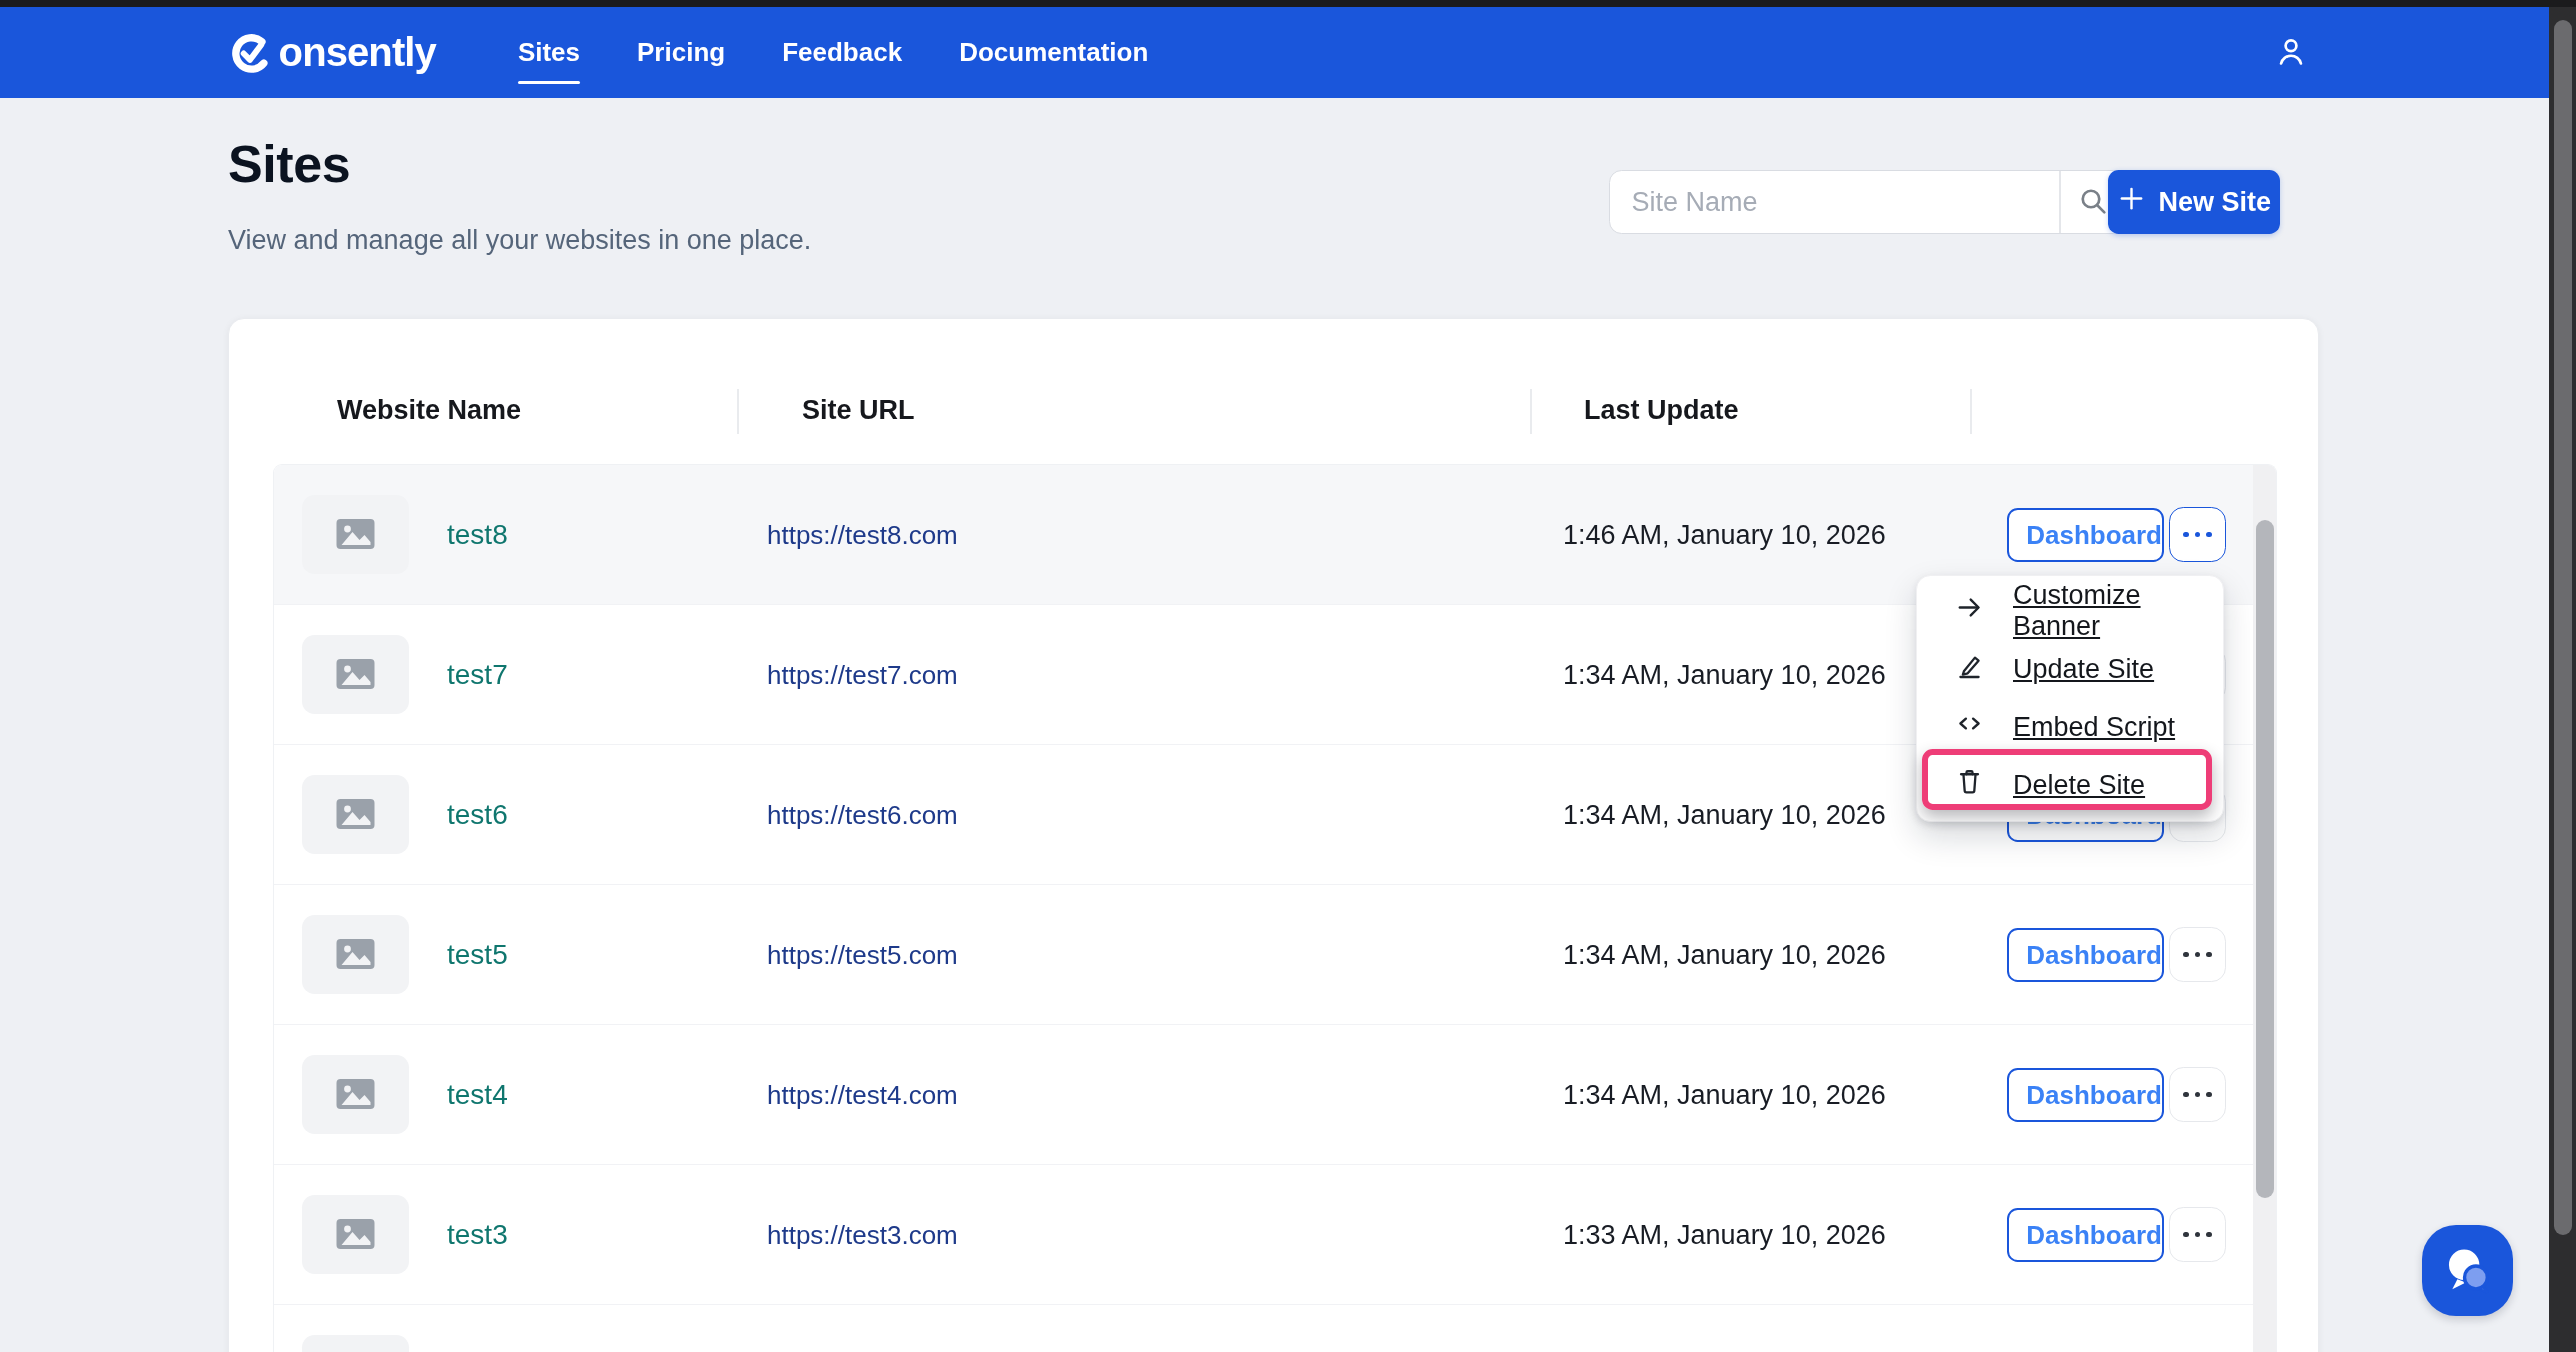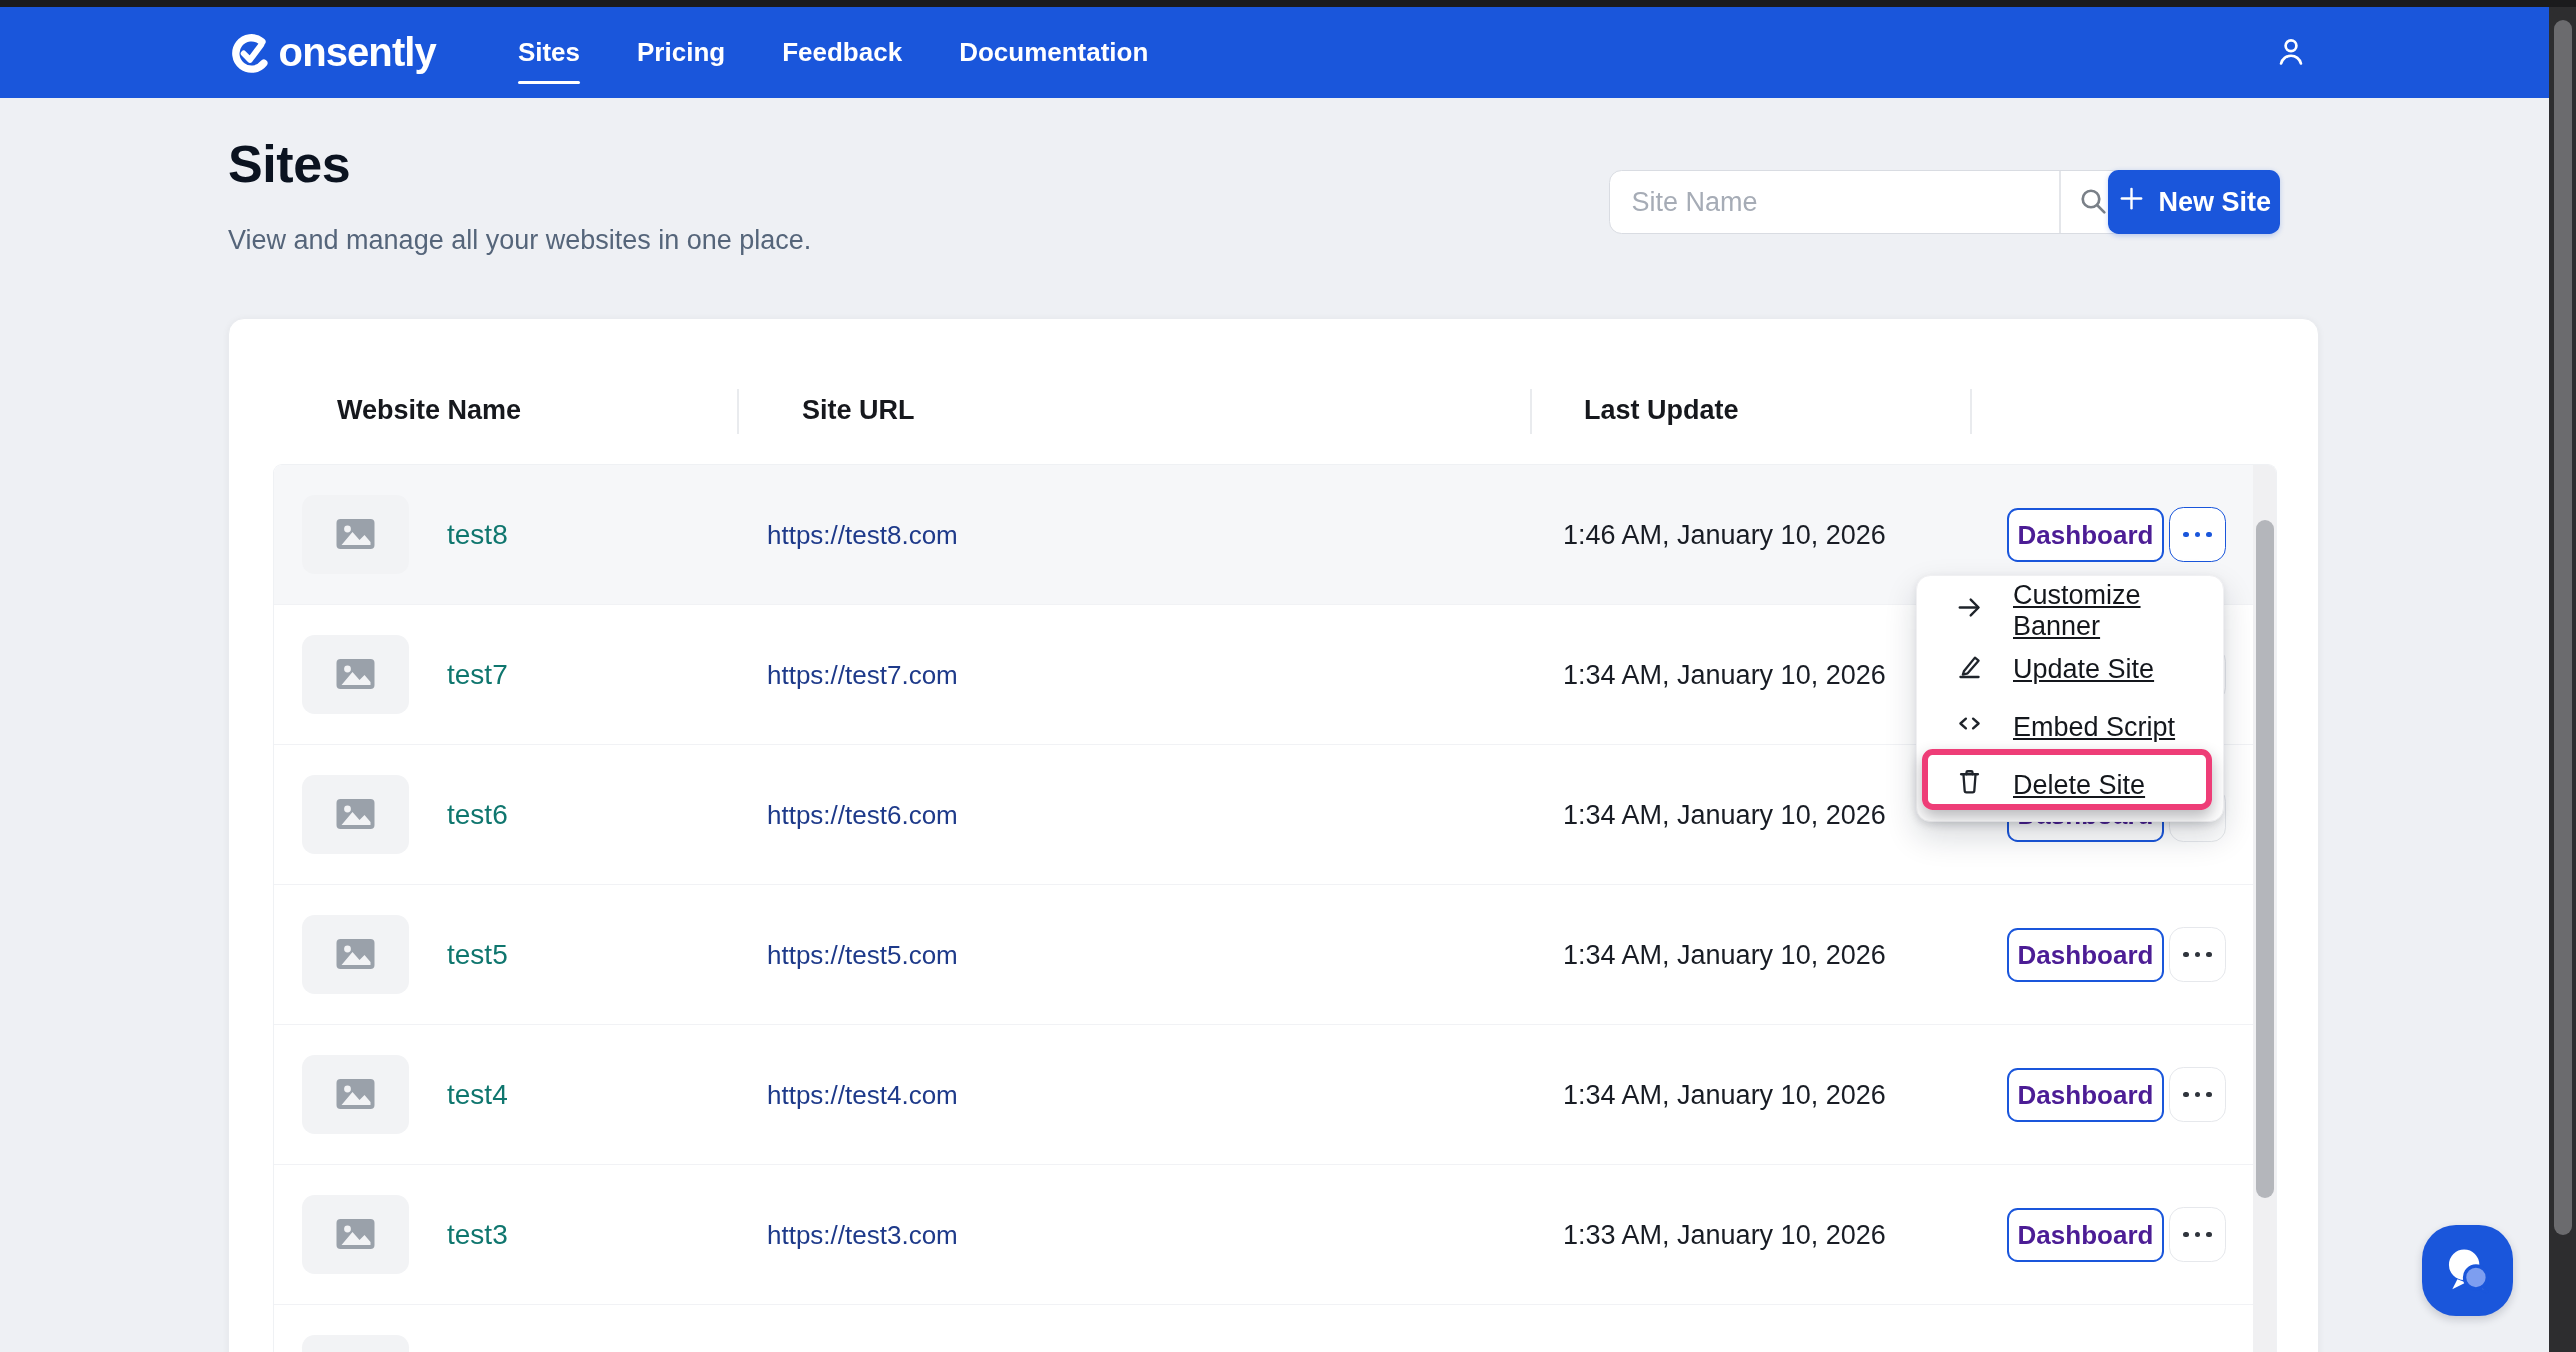--- a/index.html
+++ b/index.html
@@ -41,21 +41,21 @@
   .col-divider { position:absolute; top:70px; width:1.8px; height:45px; background:#e9ebee; }
   .col-divider.d1 { left:508px; } .col-divider.d2 { left:1301px; } .col-divider.d3 { left:1741px; }
 
   .table-body { position:absolute; left:44px; top:145px; width:2004px; height:937px; border:1.8px solid #eff1f4; border-bottom:none; border-radius:9px 9px 0 0; overflow:hidden; background:#fff; }
   .row { position:relative; height:140px; border-bottom:1.8px solid #f1f2f5; background:#fff; }
   .row.open { background:#f6f7f9; }
   .thumb { position:absolute; left:28px; top:29.5px; width:107px; height:79px; border-radius:12.5px; background:#f2f3f5; display:flex; align-items:center; justify-content:center; }
   .cell-name { position:absolute; left:173px; top:50%; transform:translateY(-50%); font-size:28px; font-weight:500; color:#0f766e; }
   .cell-url { position:absolute; left:493px; top:50%; transform:translateY(-50%); font-size:26px; color:#1e3a8a; text-decoration:none; }
   .cell-time { position:absolute; left:1289px; top:50%; transform:translateY(-50%); font-size:27px; color:#181c24; }
-  .dash-btn { position:absolute; left:1733px; top:43px; width:157px; height:54px; background:#fff; border:2.7px solid #1a56db; border-radius:10.7px; color:#4c1d95; font-size:26px; font-weight:600; font-family:inherit; cursor:pointer; }
+  .dash-btn { position:absolute; left:1733px; top:43px; width:157px; height:54px; background:#fff; border:2.7px solid #1a56db; border-radius:10.7px; color:#3b82f6; font-size:26px; font-weight:600; font-family:inherit; cursor:pointer;text-align:right; }
   .dots-btn { position:absolute; left:1895px; top:42px; width:57px; height:55px; background:#fff; border:1.8px solid #e6e8ec; border-radius:14.3px; display:flex; align-items:center; justify-content:center; gap:6.3px; cursor:pointer; }
   .dots-btn i { width:5.4px; height:5.4px; border-radius:50%; background:#2f343c; }
   .row.open .dots-btn { border-color:#1a56db; }
   .row.open .dots-btn i { background:#1a56db; }
 
   .inner-track { position:absolute; left:1979px; top:0; width:23px; height:100%; background:#f0f0f2; }
   .inner-thumb { position:absolute; left:2.7px; top:55px; width:18px; height:678px; border-radius:9px; background:#b4b6bb; }
 
   
   .ctx-menu { position:absolute; left:1916px; top:575px; width:308px; background:#fff; border:0.9px solid #f0f0f2; border-radius:14.3px; padding:6.3px 0; z-index:20; box-shadow:0 14.3px 32px rgba(15,23,42,.16), 0 2.7px 7.2px rgba(15,23,42,.08); }

